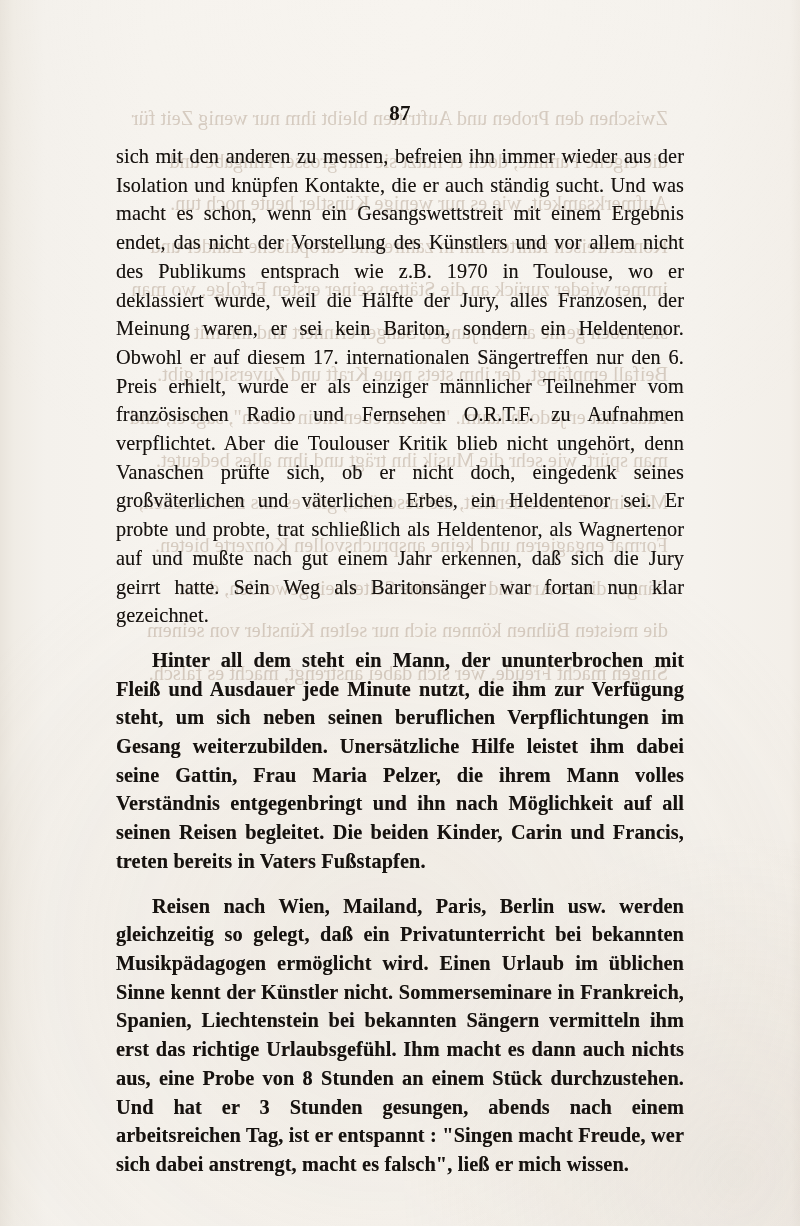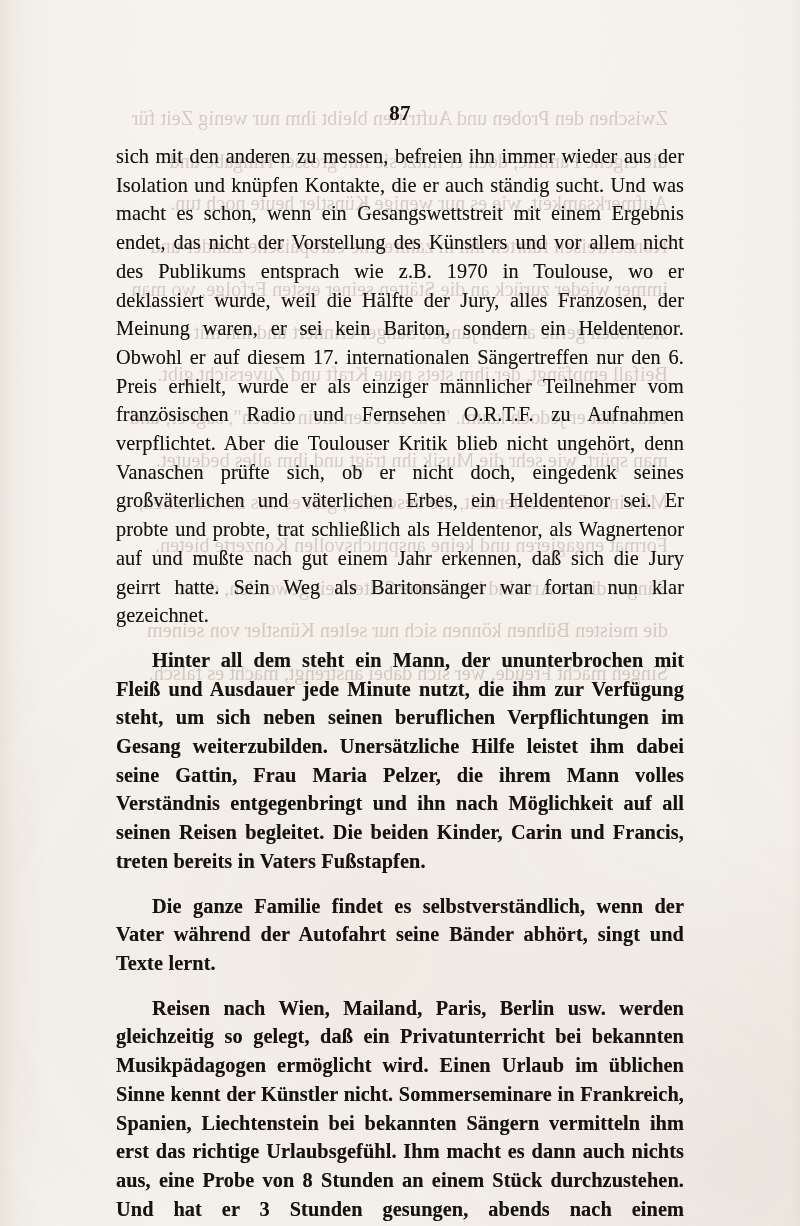--- a/index.html
+++ b/index.html
@@ -134,21 +134,20 @@
     <p>Singen macht Freude, wer sich dabei anstrengt, macht es falsch.</p>
   </div>
 
   <div id="content">
 
     <div class="folio">87</div>
 
     <div class="body-col">
       <p class="para">sich mit den anderen zu messen, befreien ihn immer wieder aus der Isolation und knüpfen Kontakte, die er auch ständig sucht. Und was macht es schon, wenn ein Gesangswettstreit mit einem Ergebnis endet, das nicht der Vorstellung des Künstlers und vor allem nicht des Publikums entsprach wie z.B. 1970 in Toulouse, wo er deklassiert wurde, weil die Hälfte der Jury, alles Franzosen, der Meinung waren, er sei kein Bariton, sondern ein Heldentenor. Obwohl er auf diesem 17. internationalen Sängertreffen nur den 6. Preis erhielt, wurde er als einziger männlicher Teilnehmer vom französischen Radio und Fernsehen O.R.T.F. zu Aufnahmen verpflichtet. Aber die Toulouser Kritik blieb nicht ungehört, denn Vanaschen prüfte sich, ob er nicht doch, eingedenk seines großväterlichen und väterlichen Erbes, ein Heldentenor sei. Er probte und probte, trat schließlich als Heldentenor, als Wagnertenor auf und mußte nach gut einem Jahr erkennen, daß sich die Jury geirrt hatte. Sein Weg als Baritonsänger war fortan nun klar gezeichnet.</p>
       <p class="para indented">Hinter all dem steht ein Mann, der ununterbrochen mit Fleiß und Ausdauer jede Minute nutzt, die ihm zur Verfügung steht, um sich neben seinen beruflichen Verpflichtungen im Gesang weiterzubilden. Unersätzliche Hilfe leistet ihm dabei seine Gattin, Frau Maria Pelzer, die ihrem Mann volles Verständnis entgegenbringt und ihn nach Möglichkeit auf all seinen Reisen begleitet. Die beiden Kinder, Carin und Francis, treten bereits in Vaters Fußstapfen.</p>
-      <p class="para indented">Die ganze Familie findet es selbstverständlich, wenn der Vater während der Autofahrt seine Bänder abhört, singt und Texte lernt.</p>
       <p class="para indented">Reisen nach Wien, Mailand, Paris, Berlin usw. werden gleichzeitig so gelegt, daß ein Privatunterricht bei bekannten Musikpädagogen ermöglicht wird. Einen Urlaub im üblichen Sinne kennt der Künstler nicht. Sommerseminare in Frankreich, Spanien, Liechtenstein bei bekannten Sängern vermitteln ihm erst das richtige Urlaubsgefühl. Ihm macht es dann auch nichts aus, eine Probe von 8 Stunden an einem Stück durchzustehen. Und hat er 3 Stunden gesungen, abends nach einem arbeitsreichen Tag, ist er entspannt : "Singen macht Freude, wer sich dabei anstrengt, macht es falsch", ließ er mich wissen.</p>
     </div>
 
   </div>
 
   <div id="paper-grain"></div>
 
 </div>
 
 </body></html>

